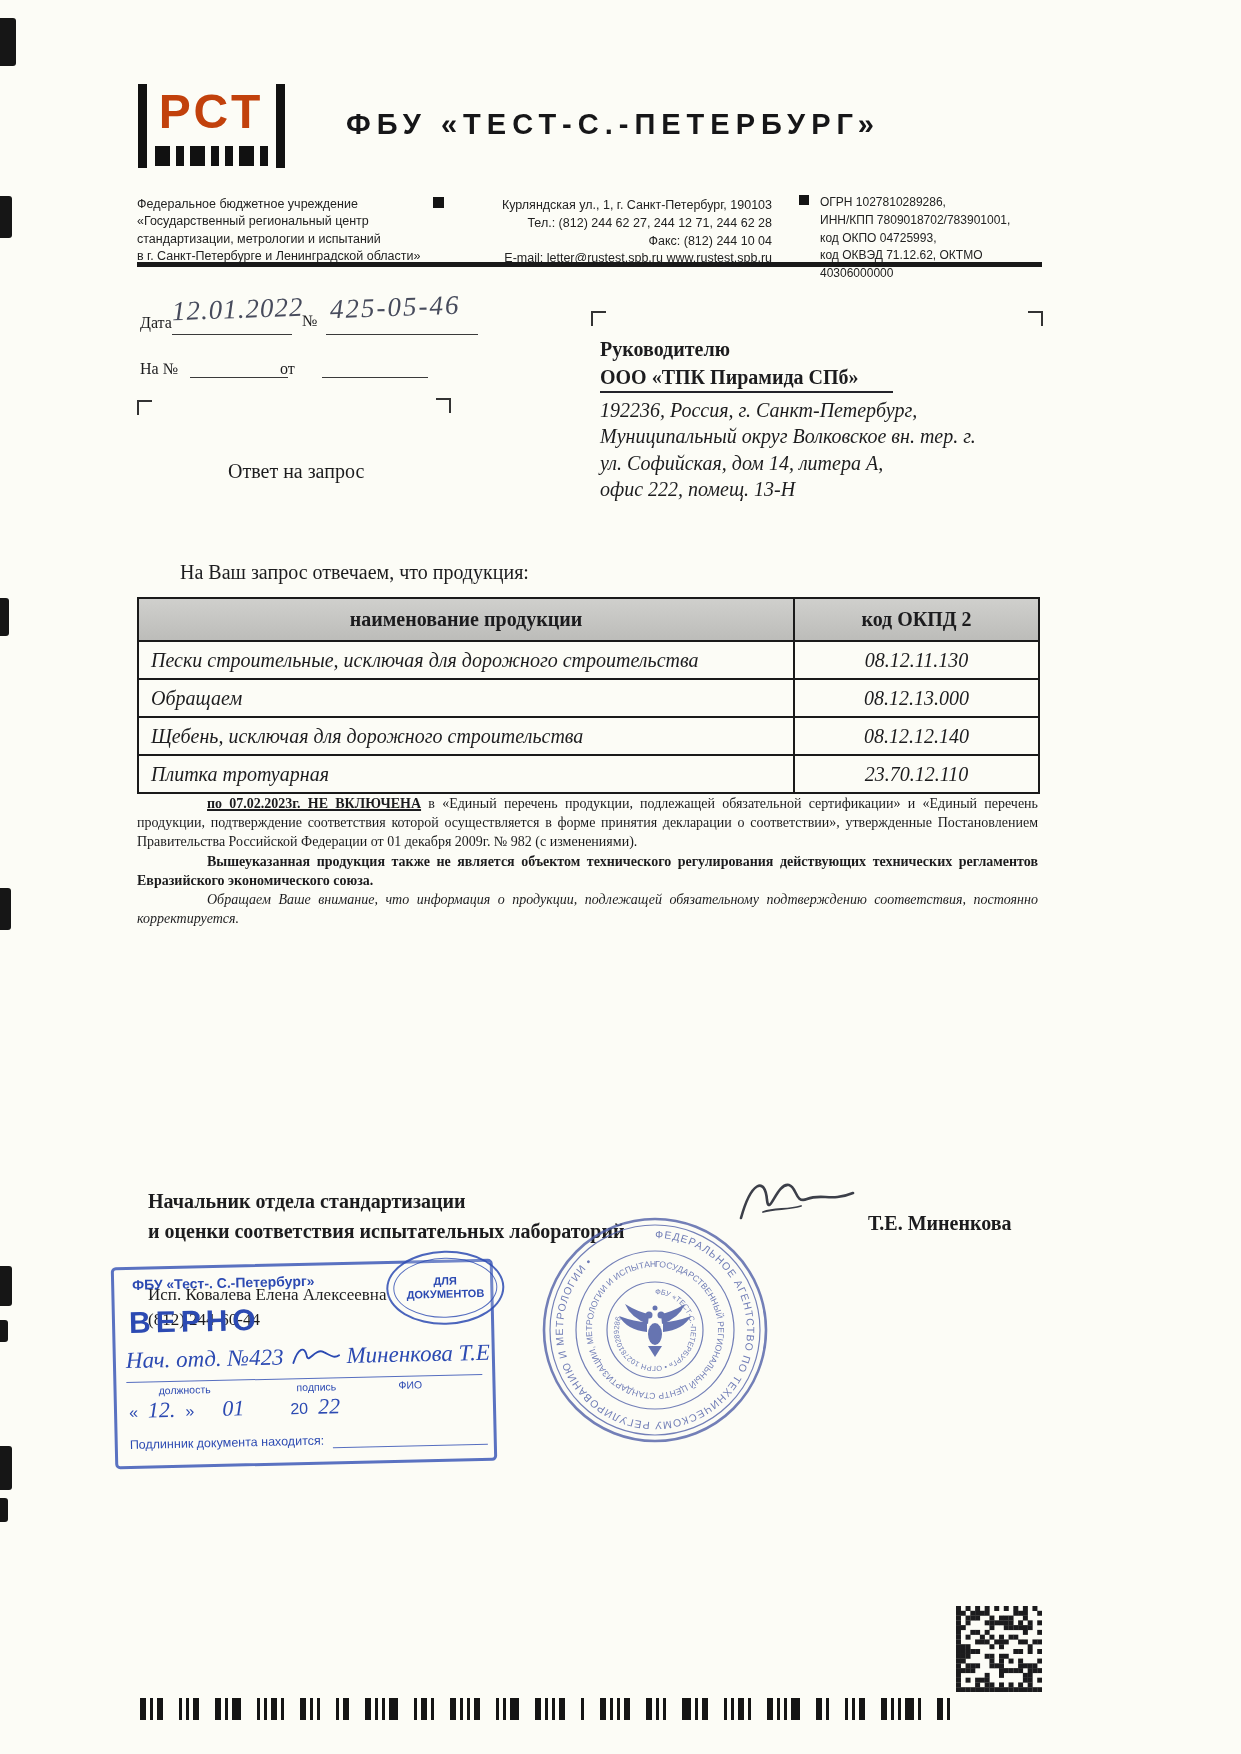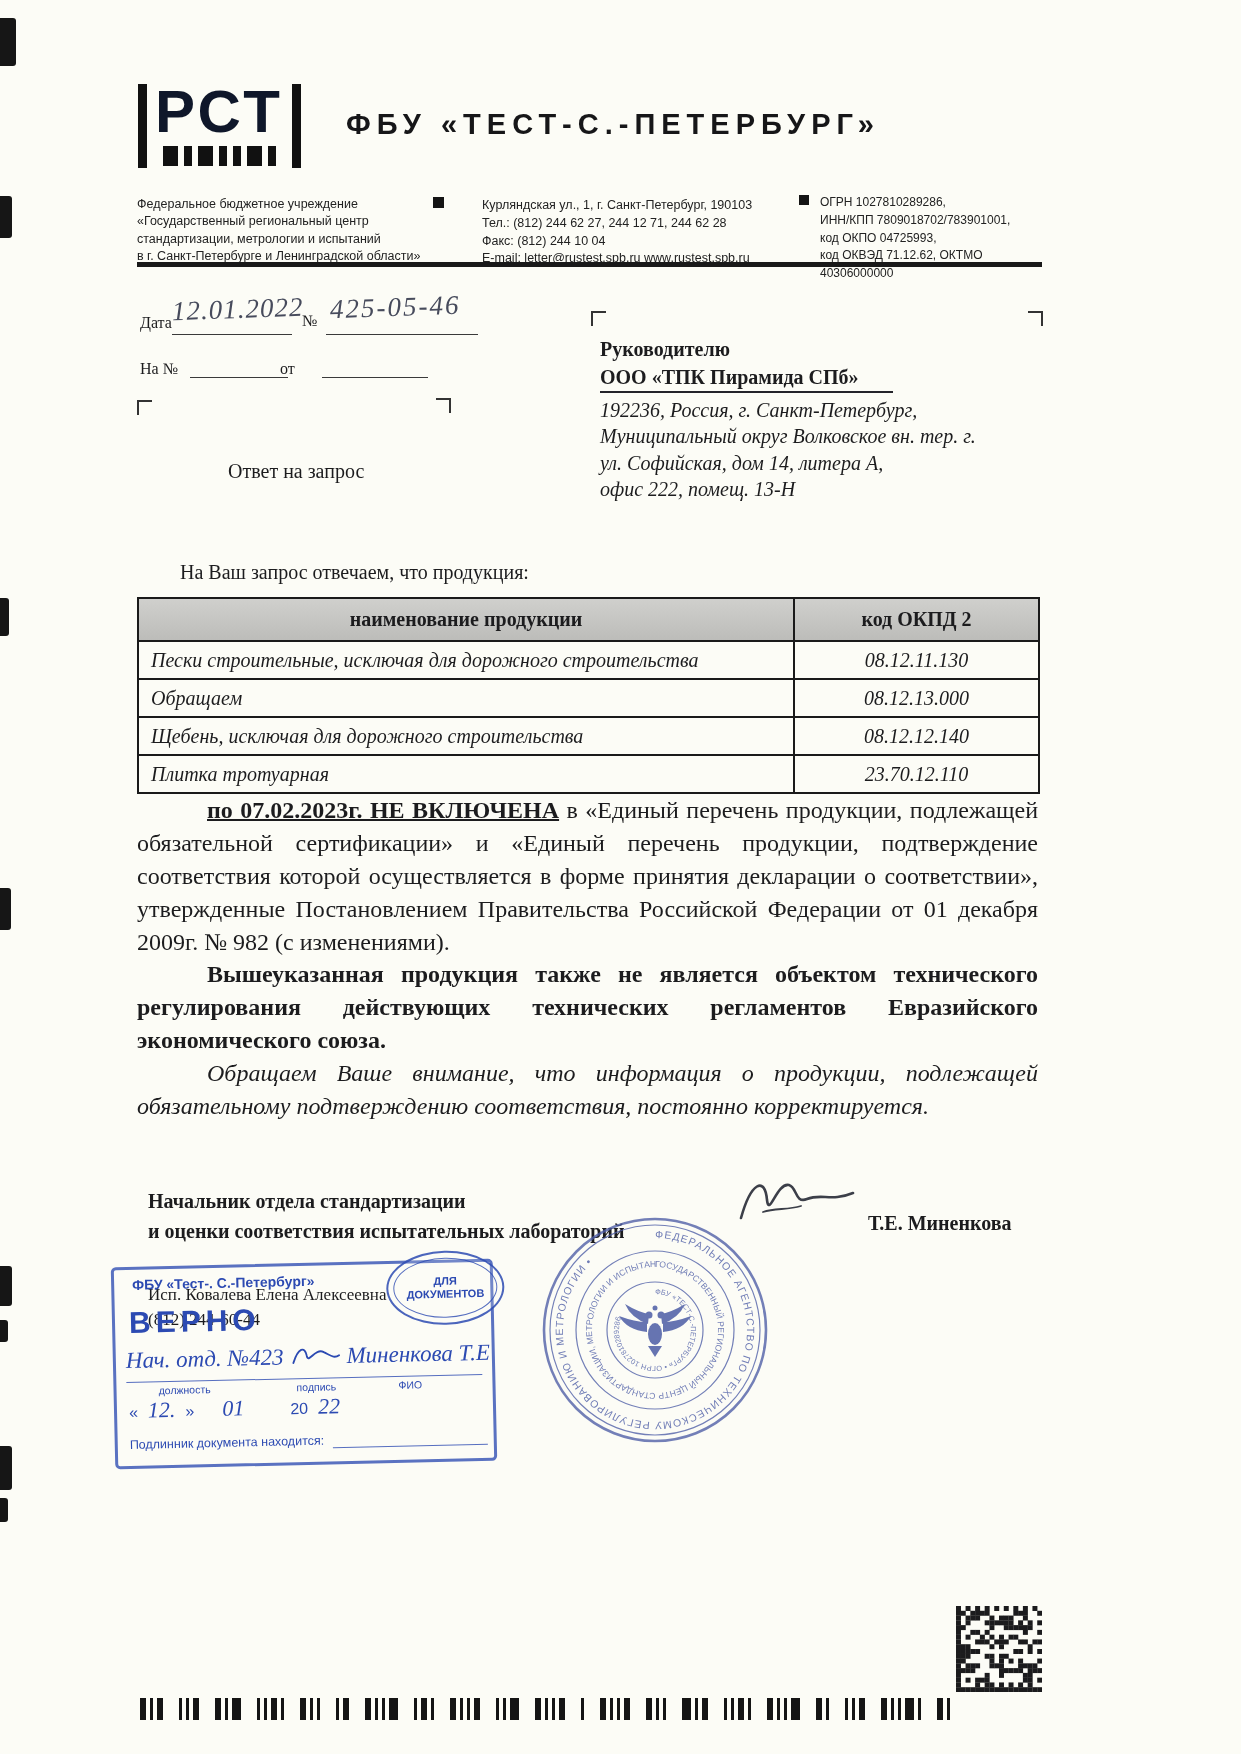--- a/index.html
+++ b/index.html
@@ -12,33 +12,33 @@
   .abs { position:absolute; }
 
   
   .edge { position:absolute; left:0; background:#161616; border-radius:0 3px 3px 0; }
 
   
   .rst-logo { left:138px; top:84px; width:182px; }
   .rst-row { display:flex; align-items:flex-start; }
   .rst-sidebar { width:9px; height:84px; background:#111; }
   .rst-mid { display:flex; flex-direction:column; align-items:center; padding:0 8px; }
-  .rst-text { font-family:"Liberation Sans", sans-serif; font-weight:bold; font-size:60px; line-height:56px; letter-spacing:4px; color:#0f172a; }
+  .rst-text { font-family:"Liberation Sans", sans-serif; font-weight:bold; font-size:48px; line-height:56px; letter-spacing:4px; color:#c2410c; }
   .rst-bars { display:flex; gap:6px; margin-top:6px; }
   .rst-bars span { display:block; height:20px; background:#111; }
 
   .org-title { left:346px; top:108px; font-family:"Liberation Sans", sans-serif;
     font-weight:bold; font-size:29px; letter-spacing:6px; color:#161618; white-space:nowrap; }
 
   .cm-logo { left:880px; top:66px; width:175px; }
   .cm-founded { font-family:"Liberation Sans", sans-serif; font-size:11px; letter-spacing:1px;
     color:#8f8f88; text-align:right; margin-top:-4px; }
 
   .info-left  { left:137px; top:196px; width:296px; font-family:"Liberation Sans", sans-serif; font-size:12.5px; line-height:1.38; color:#222; }
-  .info-mid   { left:482px; top:197px; width:290px; font-family:"Liberation Sans", sans-serif; font-size:12.5px; line-height:1.42; color:#222; }
+  .info-mid   { left:482px; top:197px; width:290px; font-family:"Liberation Sans", sans-serif; font-size:12.5px; line-height:1.42; color:#222;text-align:right; }
   .info-right { left:820px; top:194px; width:232px; font-family:"Liberation Sans", sans-serif; font-size:12px;  line-height:1.48; color:#222; }
   .sqmark { position:absolute; background:#141414; }
   .hrule { left:137px; top:262px; width:905px; height:5px; background:#191919; }
 
   
   .lbl { font-size:16px; }
   .hw { font-style:italic; color:#474b5c; white-space:nowrap; }
   .uline { position:absolute; border-top:1.6px solid #3a3a3a; }
   .corner { position:absolute; width:15px; height:15px; border:0 solid #333; }
 
@@ -53,21 +53,21 @@
 
   
   .prod-table { position:absolute; left:137px; top:597px; width:901px; border-collapse:collapse; table-layout:fixed; }
   .prod-table th, .prod-table td { border:2.4px solid #1a1a1a; font-size:20px; }
   .prod-table th { height:43px; background:linear-gradient(#d0d0cd,#bcbcb9); font-weight:bold; text-align:center; }
   .prod-table td { height:38px; font-style:italic; }
   .prod-table td.name { padding-left:12px; }
   .prod-table td.code { text-align:center; }
 
   
-  .bodytext { left:137px; top:794px; width:901px; font-size:24px; line-height:1.37; text-align:justify; }
+  .bodytext { left:137px; top:794px; width:901px; font-size:14px; line-height:1.37; text-align:justify; }
   .bodytext p { text-indent:70px; margin:0; }
   .b { font-weight:bold; }
   .u { text-decoration:underline; text-decoration-thickness:2px; }
   .it { font-style:italic; }
 
   
   .sig-title { left:148px; top:1186px; font-weight:bold; font-size:20px; line-height:1.5; z-index:3; }
   .sig-name  { left:868px; top:1212px; font-weight:bold; font-size:20px; z-index:3; }
   .sig-squiggle { left:735px; top:1172px; z-index:5; }
   .executor { left:148px; top:1283px; font-size:17px; line-height:1.45; z-index:5; }

